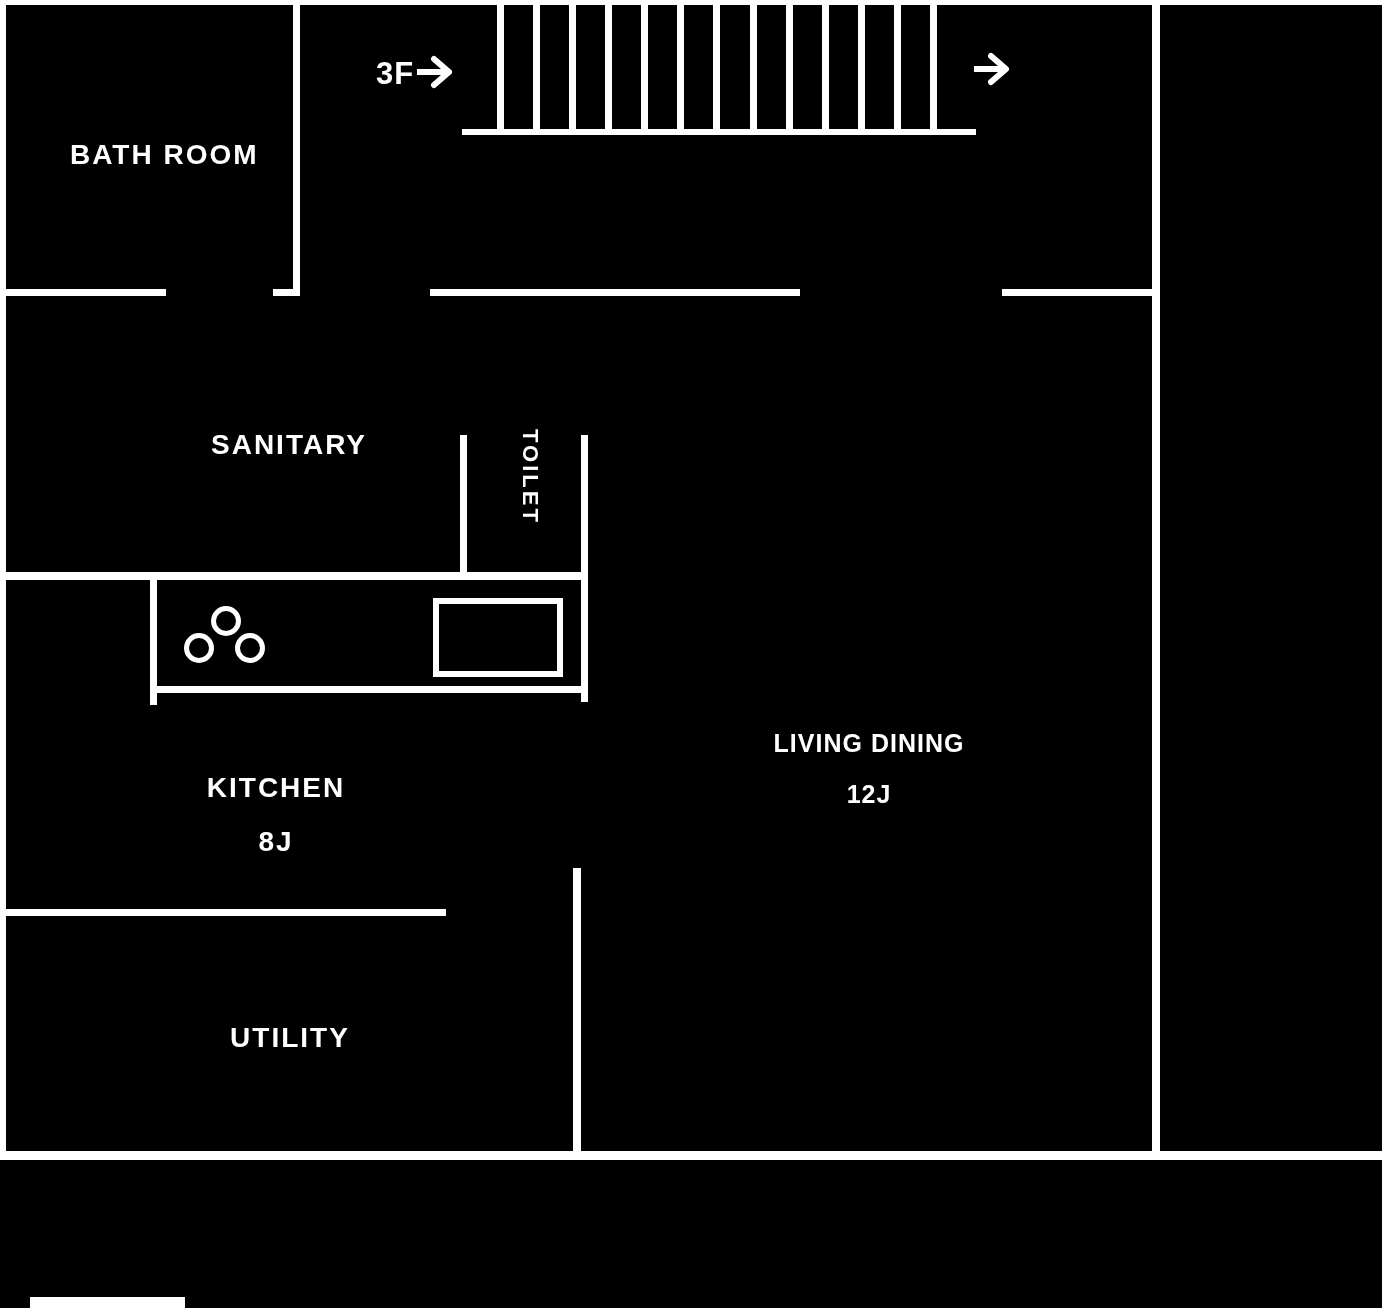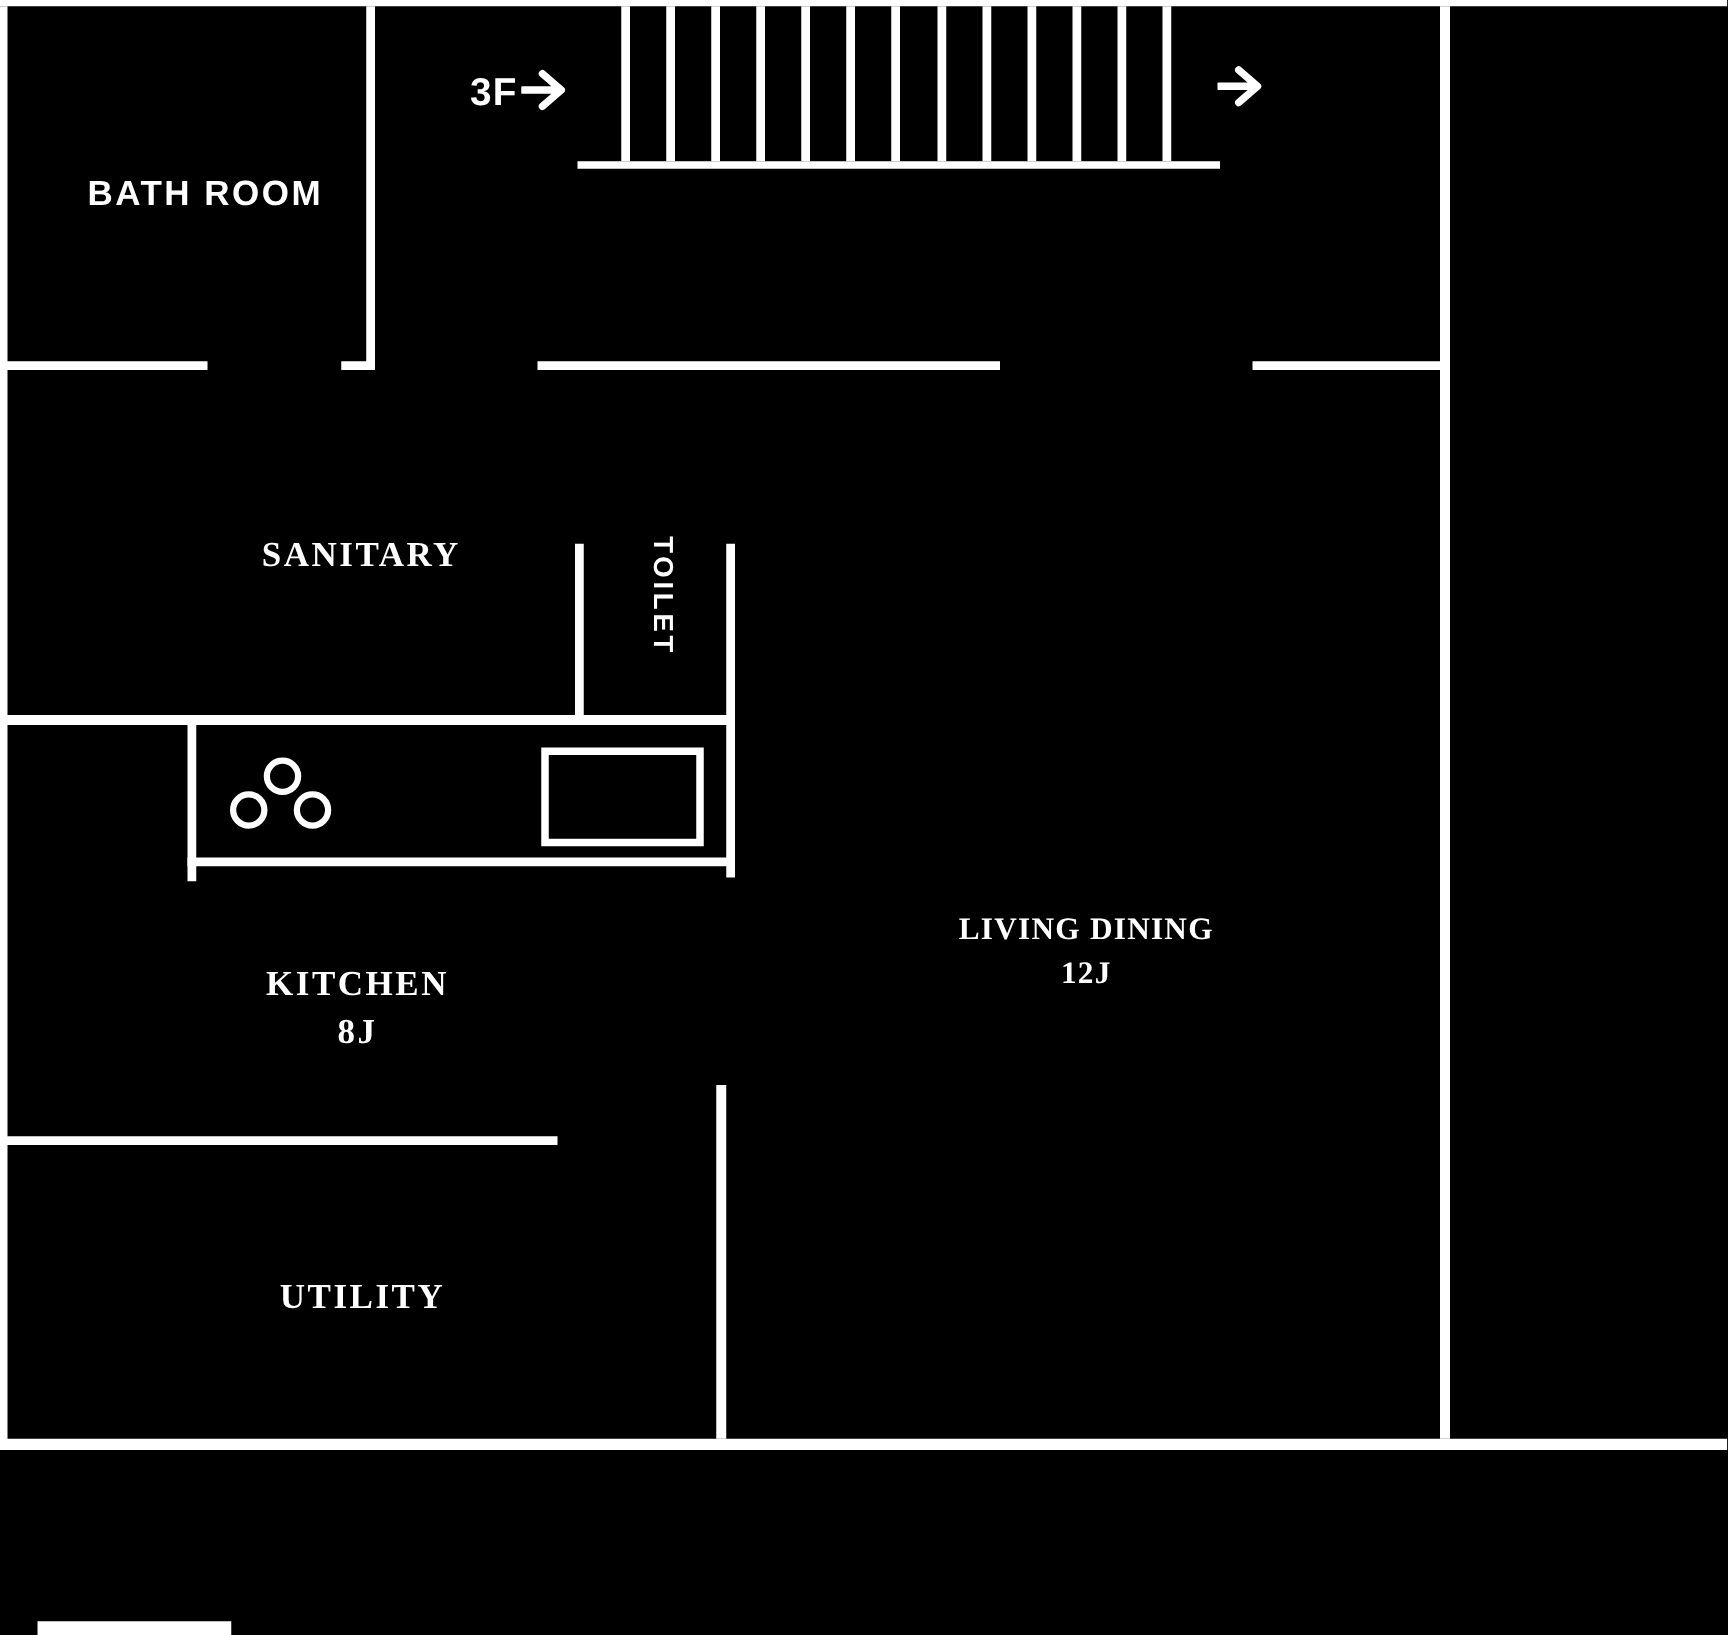--- a/index.html
+++ b/index.html
@@ -13,22 +13,22 @@
   .wall{position:absolute;background:#fff;}
   .lbl{
     position:absolute;
     color:#fff;
     font-weight:700;
     font-size:28px;
     letter-spacing:2px;
     white-space:nowrap;
     line-height:1;
   }
-  .lbl.center{transform:translateX(-50%);text-align:center;font-family:Liberation Serif, serif;}
-  .lbl-stack{display:flex;flex-direction:column;align-items:center;gap:10px;}
+  .lbl.center{transform:translateX(-50%);text-align:center;}
+  .lbl-stack{display:flex;flex-direction:column;align-items:center;gap:26px;}
   .lbl-vert{
     transform:rotate(90deg);
     transform-origin:0 0;
     font-size:22px;
     letter-spacing:3px;
   }
   .outline{position:absolute;background:transparent;border:6px solid #fff;box-sizing:border-box;}
   .burner{position:absolute;width:30px;height:30px;border:5px solid #fff;border-radius:50%;box-sizing:border-box;background:transparent;}
   .arrow{position:absolute;}
 </style>
@@ -81,21 +81,21 @@
   <div class="wall" style="left:581px;top:435px;width:7px;height:267px;"></div>
   <div class="lbl lbl-vert" style="left:541px;top:429px;">TOILET</div>
 
   <div class="wall" style="left:150px;top:580px;width:7px;height:125px;"></div>
   <div class="wall" style="left:150px;top:686px;width:438px;height:7px;"></div>
   <div class="burner" style="left:211px;top:606px;"></div>
   <div class="burner" style="left:184px;top:633px;"></div>
   <div class="burner" style="left:235px;top:633px;"></div>
   <div class="outline" style="left:433px;top:598px;width:130px;height:79px;"></div>
 
-  <div class="lbl center lbl-stack" style="left:286px;top:774px;">
+  <div class="lbl center lbl-stack" style="left:276px;top:774px;">
     <span>KITCHEN</span>
     <span>8J</span>
   </div>
 
   <div class="wall" style="left:573px;top:868px;width:8px;height:283px;"></div>
   <div class="lbl center lbl-stack" style="left:869px;top:731px;font-size:25px;letter-spacing:1px;">
     <span>LIVING DINING</span>
     <span>12J</span>
   </div>
 

